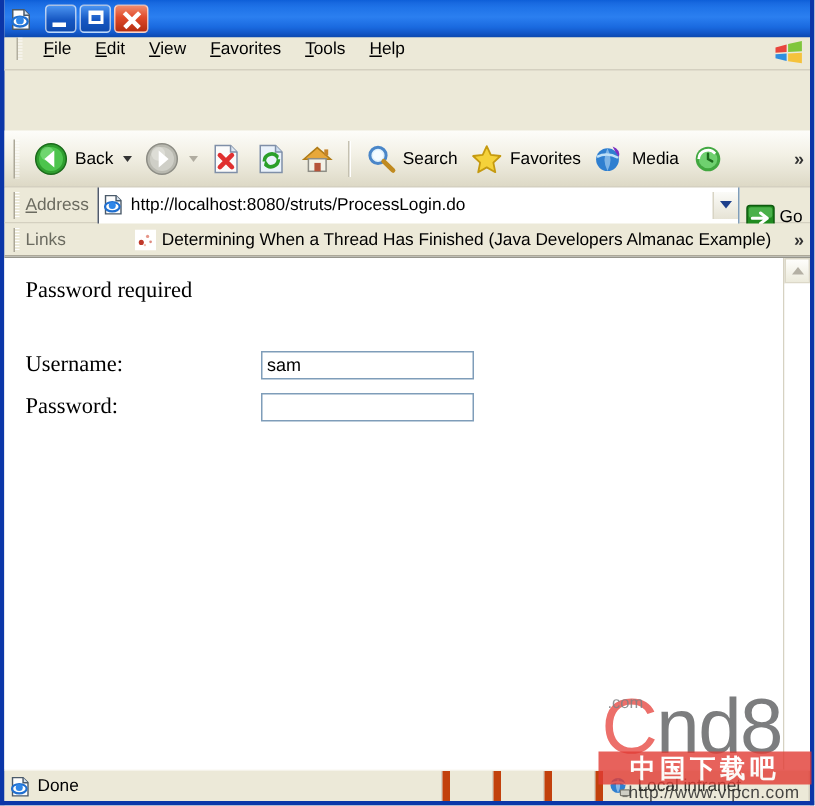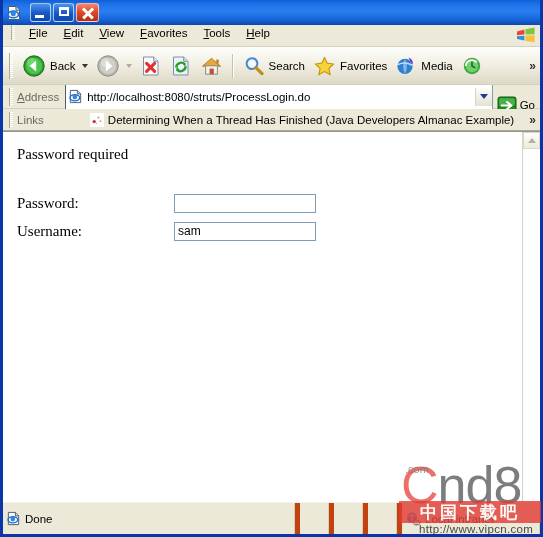--- a/index.html
+++ b/index.html
@@ -148,20 +148,21 @@
   
   .toolbar {
     height: 37px;
     flex: none;
     background: linear-gradient(to bottom,#fdfdfa 0%, #f3f1e6 42%, #e8e5d6 72%, #ddd9c6 100%);
     display: flex;
     align-items: center;
     border-bottom: 1px solid #d4d0c0;
     position: relative;
     padding-left: 6px;
+    margin-top: 40px;
   }
   .tb-grip {
     width: 3px; height: 26px;
     margin-right: 5px;
     flex: none;
     background-image: linear-gradient(to bottom,#fff 0,#fff 1px,transparent 1px,transparent 2px);
     background-size: 3px 2px;
     border-left: 1px solid #aca899;
   }
   .tbitem {
@@ -375,21 +376,21 @@
   .sb-arrow-up {
     width:0;height:0;
     border-left:4px solid transparent;
     border-right:4px solid transparent;
     border-bottom:5px solid #b4b0a4;
   }
   .sb-track { flex: 1 1 auto; background: #ffffff; }
 
   
   .statusbar {
-    height: 32px;
+    height: 21px;
     flex: none;
     background: #ece9d8;
     border-top: 1px solid #f5f3ea;
     display: flex;
     align-items: stretch;
     font-size: 11.5px;
     box-sizing: border-box;
   }
   .st-pane {
     display: flex;
@@ -635,29 +636,29 @@
       <div class="chev">»</div>
     </div>
 
     <div class="content-wrap">
       <div class="page">
         <div class="page-msg">Password required</div>
 
         <table class="form-table">
           <tbody>
               <tr>
+            <td class="lbl">Username:</td>
+            <td class="fld">
+              <input class="txtinput" type="text" value="sam" style="">
+            </td>
+          </tr>
+          <tr>
             <td class="lbl">Password:</td>
             <td class="fld">
               <input class="txtinput" type="password" value="" style="">
-            </td>
-          </tr>
-          <tr>
-            <td class="lbl">Username:</td>
-            <td class="fld">
-              <input class="txtinput" type="text" value="sam" style="">
             </td>
           </tr>
         </tbody>
           </table>
       </div>
 
       <div class="vscroll">
         <div class="sb-btn">
           <span class="sb-arrow-up"></span>
         </div>

